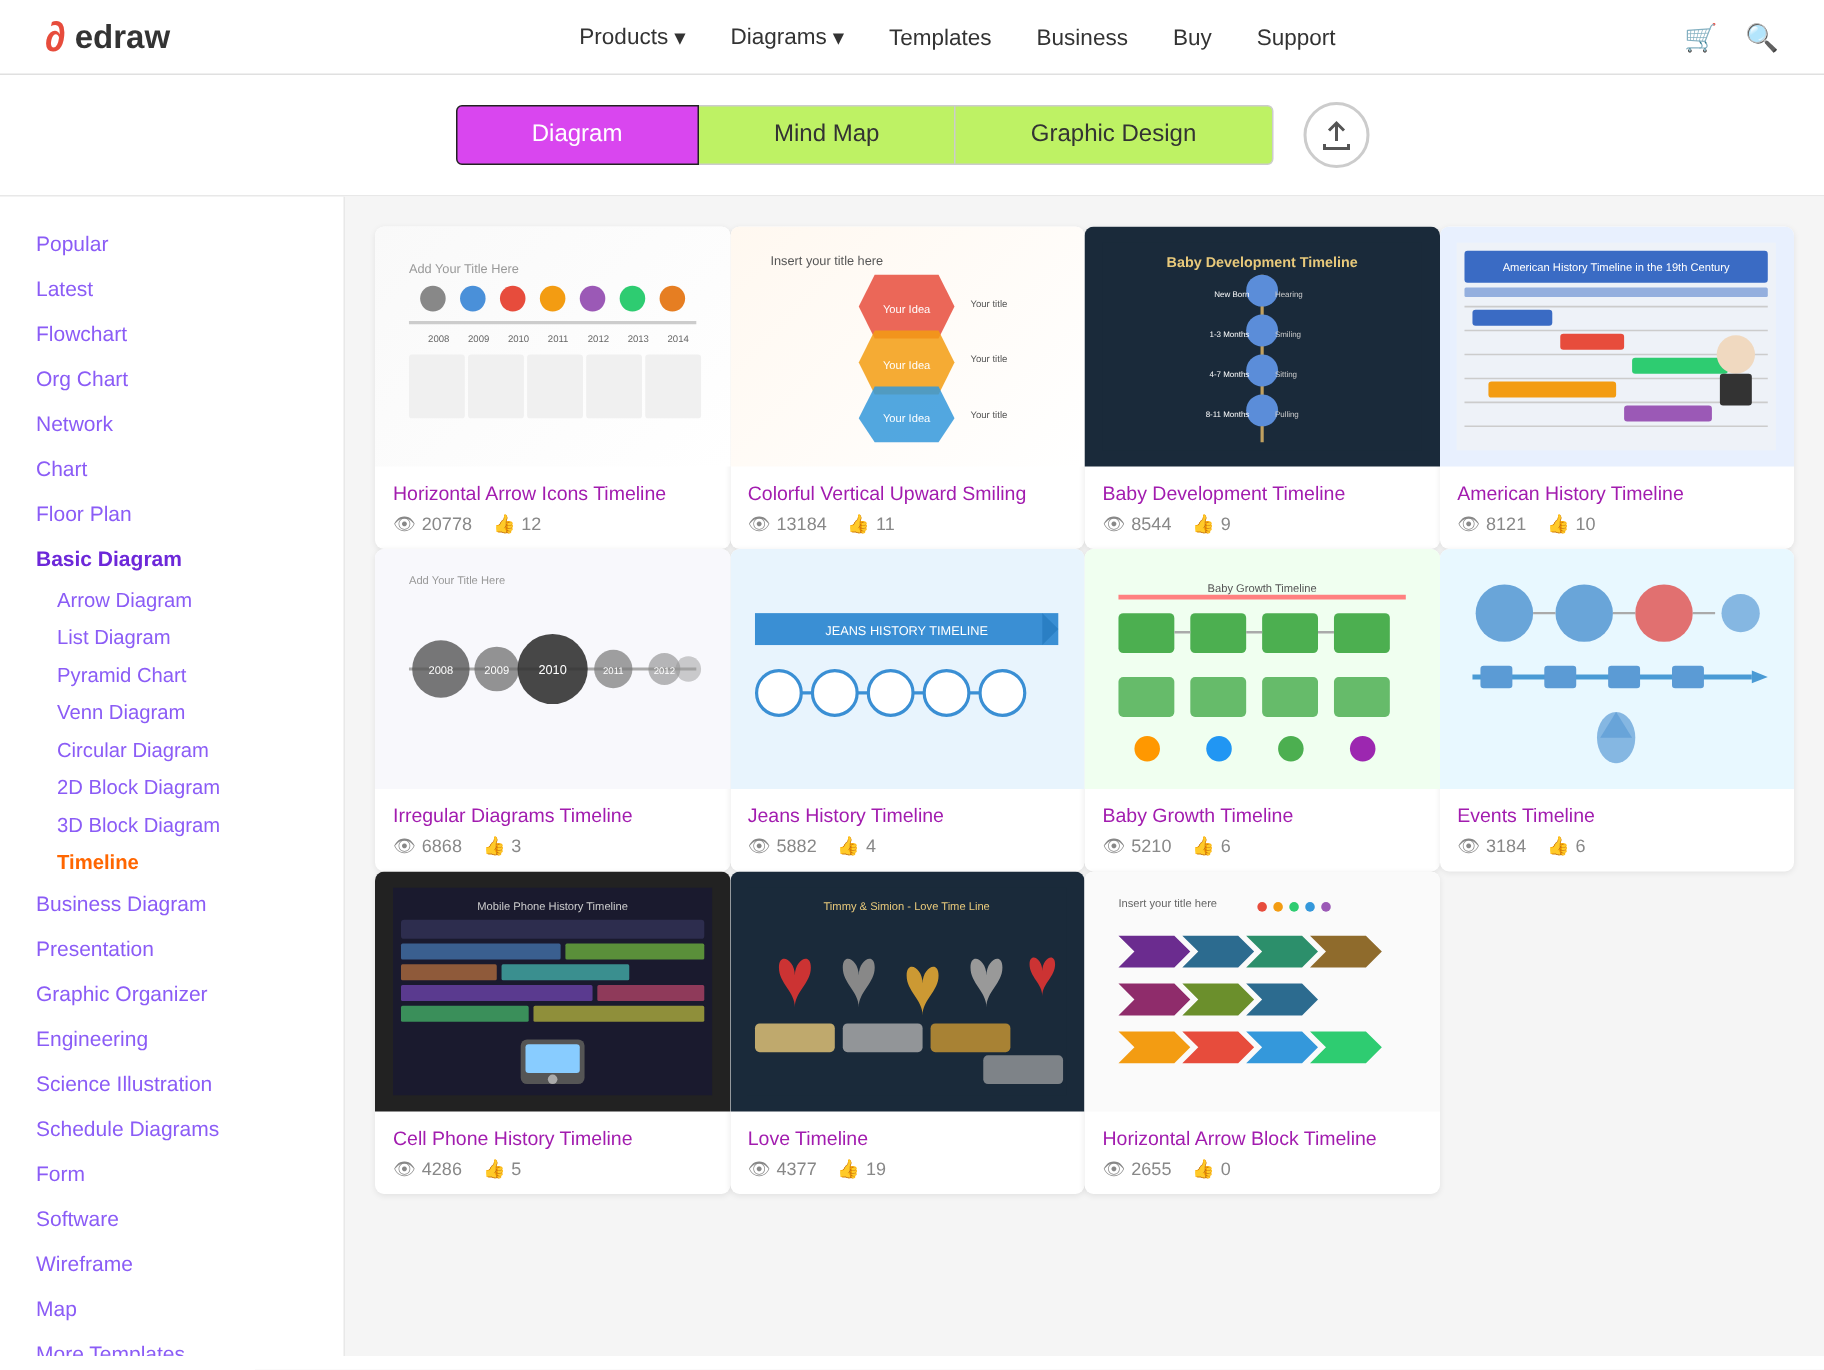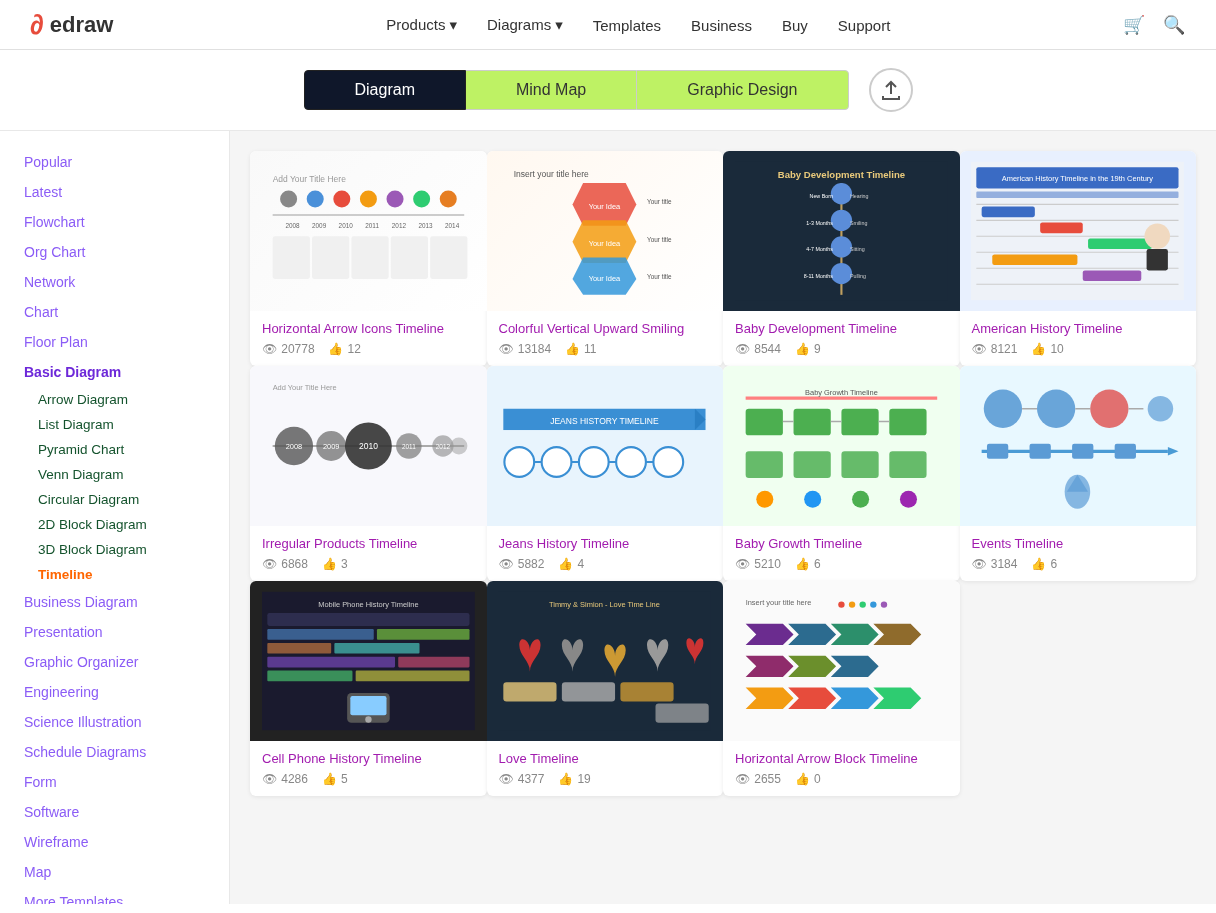--- a/index.html
+++ b/index.html
@@ -64,21 +64,21 @@
     }
     .tab-btn {
       padding: 10px 50px;
       font-size: 16px;
       cursor: pointer;
       border: 1px solid #ccc;
       background: #bef264;
       color: #333;
     }
     .tab-btn.active {
-      background: #0f172a;
+      background: #d946ef;
       color: #fff;
       border-color: #222;
     }
     .tab-btn:first-child { border-radius: 4px 0 0 4px; }
     .tab-btn:nth-child(2) { border-left: none; border-right: none; }
     .tab-btn:nth-child(3) { border-radius: 0 4px 4px 0; }
     .upload-btn {
       margin-left: 20px;
       width: 44px;
       height: 44px;
@@ -111,21 +111,21 @@
       padding: 7px 24px;
       cursor: pointer;
       font-size: 14px;
       color: #8b5cf6;
     }
     .sidebar-item.active { font-weight: bold; color: #6d28d9; }
     .sidebar-sub {
       padding: 5px 24px 5px 38px;
       cursor: pointer;
       font-size: 13.5px;
-      color: #14532d;
+      color: #8b5cf6;
     }
     .sidebar-sub.active-sub { color: #f60; font-weight: bold; }
 
     
     .content {
       flex: 1;
       overflow-y: auto;
       padding: 20px;
       background: #f5f5f5;
     }
@@ -443,21 +443,21 @@
             <circle cx="185" cy="65" r="8" fill="#999" opacity="0.5"></circle>
 
             <text x="30" y="68" font-size="7" fill="#fff" text-anchor="middle">2008</text>
             <text x="65" y="68" font-size="7" fill="#fff" text-anchor="middle">2009</text>
             <text x="100" y="68" font-size="8" fill="#fff" text-anchor="middle">2010</text>
             <text x="138" y="68" font-size="6" fill="#fff" text-anchor="middle">2011</text>
             <text x="170" y="68" font-size="6" fill="#fff" text-anchor="middle">2012</text>
           </svg>
         </div>
         <div class="card-info">
-          <div class="card-title">Irregular Products Timeline</div>
+          <div class="card-title">Irregular Diagrams Timeline</div>
           <div class="card-stats">
             <span class="stat">
               <span>👁</span>
               <span>6868</span>
             </span>
             <span class="stat">
               <span>👍</span>
               <span>3</span>
             </span>
           </div>

